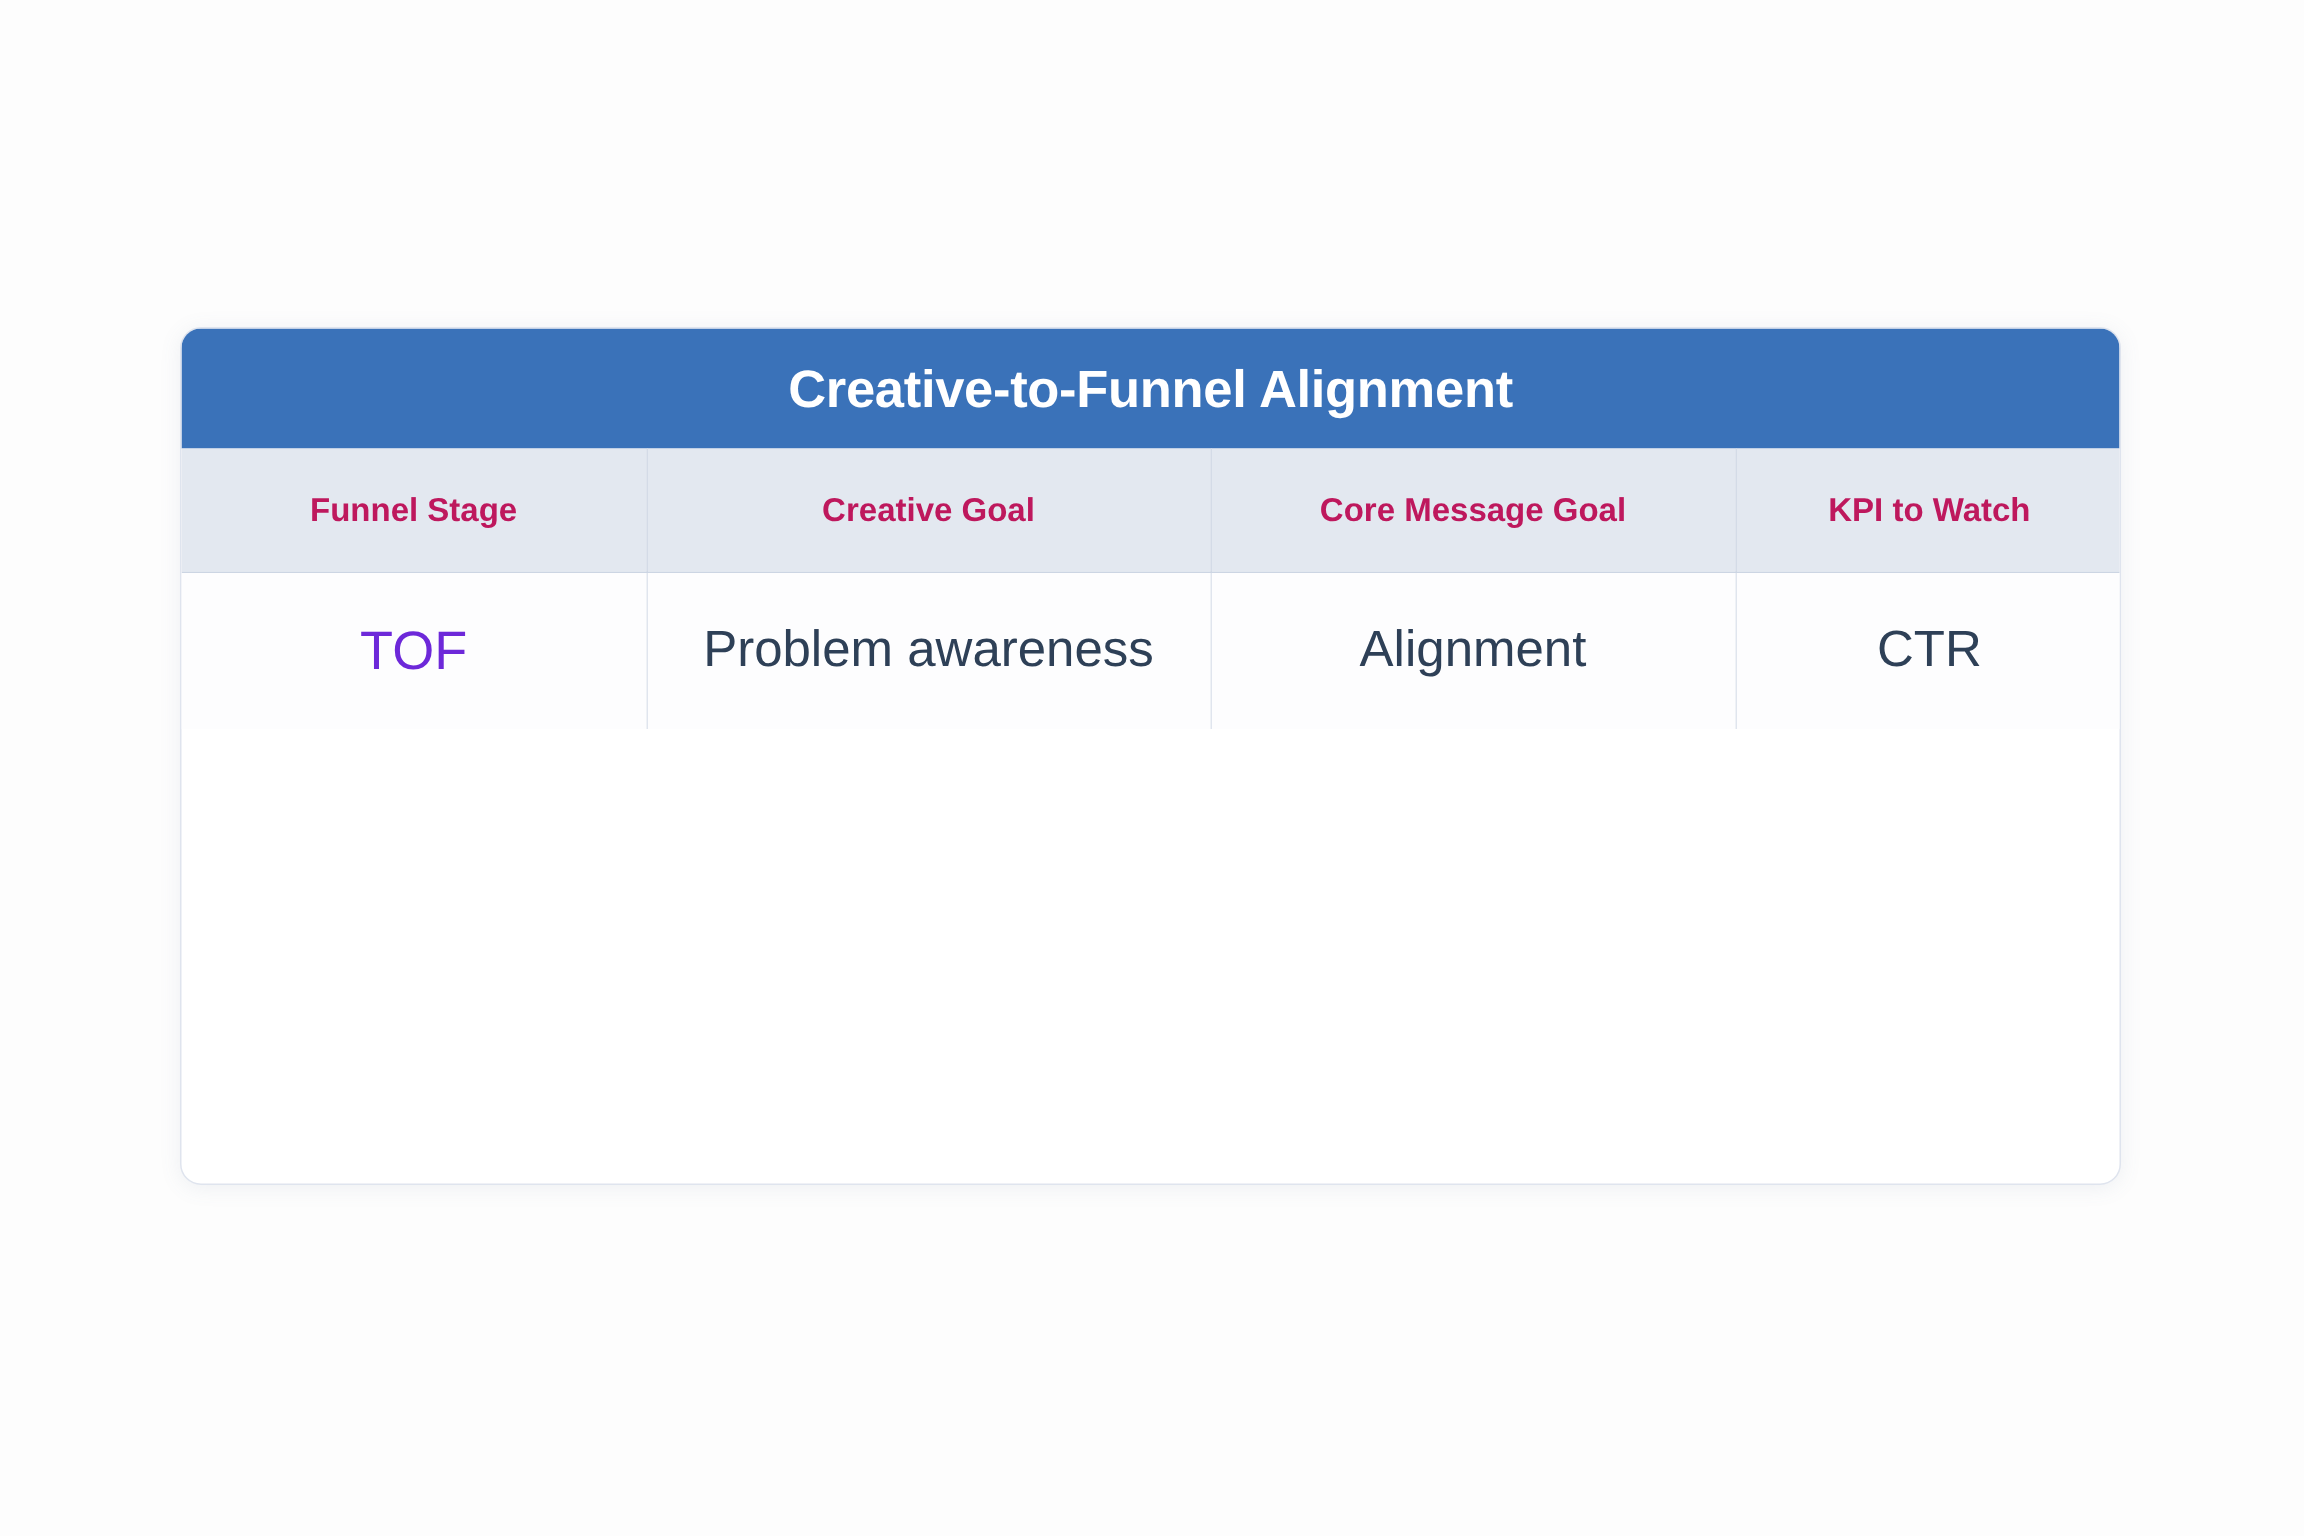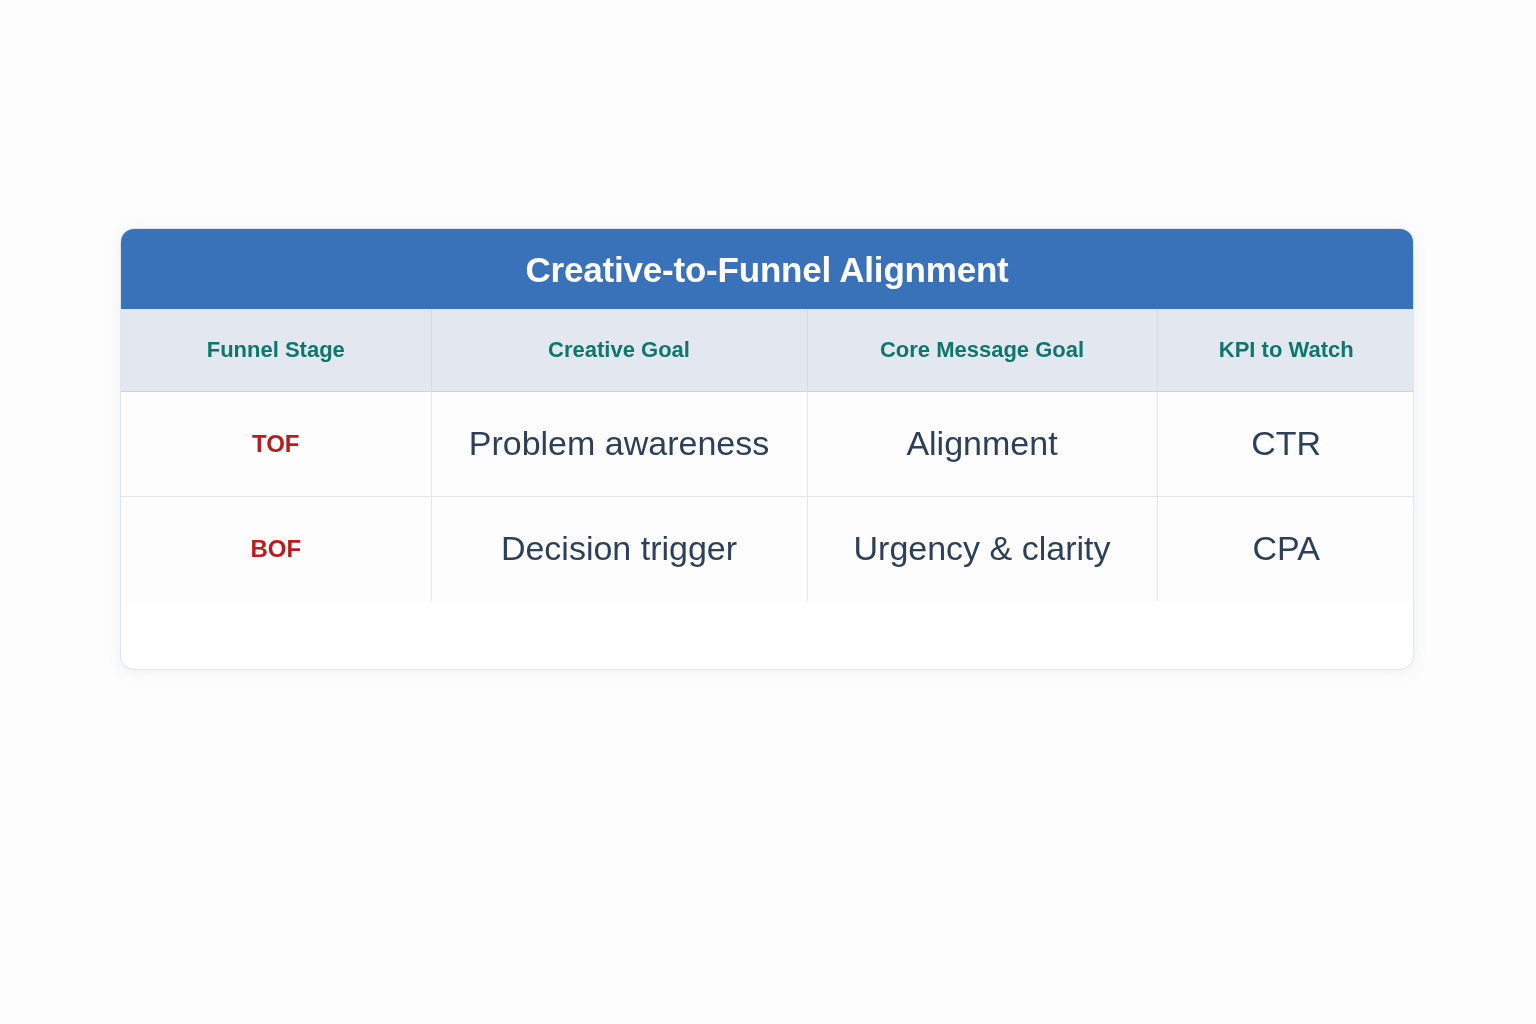--- a/index.html
+++ b/index.html
@@ -11,23 +11,23 @@
     height: 1024px;
     background: #fdfdfd;
     font-family: "Liberation Sans", sans-serif;
     overflow: hidden;
     position: relative;
   }
 
   #table-card {
     position: absolute;
     left: 120px;
-    top: 228px;
+    top: 218px;
     width: 1294px;
-    height: 442px;
+    height: 572px;
     border-radius: 14px;
     background: #ffffff;
     box-shadow: 0 2px 14px rgba(100, 115, 145, 0.10);
     overflow: hidden;
     border: 1px solid #dfe4ee;
     box-sizing: border-box;
   }
 
   #card-title-bar {
     height: 80px;
@@ -54,21 +54,21 @@
   }
 
   thead tr {
     background: #e3e8f0;
   }
 
   thead th {
     height: 82px;
     font-size: 22px;
     font-weight: bold;
-    color: #0f766e;
+    color: #be185d;
     text-align: center;
     vertical-align: middle;
     border-right: 1px solid #d4dbe7;
     border-bottom: 1px solid #ccd5e3;
     padding: 0 6px;
     white-space: nowrap;
     box-sizing: border-box;
   }
   thead th:last-child { border-right: none; }
 
@@ -83,23 +83,23 @@
     border-right: 1px solid #e0e5ee;
     border-bottom: 1px solid #e0e5ee;
     padding: 0 6px;
     white-space: nowrap;
     box-sizing: border-box;
   }
   tbody td:last-child { border-right: none; }
   tbody tr:last-child td { border-bottom: none; }
 
   tbody td.stage-cell {
-    font-weight: bold;
-    font-size: 24px;
-    color: #b91c1c;
+    font-weight: normal;
+    font-size: 36px;
+    color: #6d28d9;
   }
 
   col.c1 { width: 310px; }
   col.c2 { width: 376px; }
   col.c3 { width: 350px; }
   col.c4 { width: 258px; }
 </style>
 </head>
 <body>
 
@@ -124,22 +124,16 @@
         <th>KPI to Watch</th>
       </tr>
     </thead>
     <tbody>
       <tr>
         <td class="stage-cell">TOF</td>
         <td>Problem awareness</td>
         <td>Alignment</td>
         <td>CTR</td>
       </tr>
-      <tr>
-        <td class="stage-cell">BOF</td>
-        <td>Decision trigger</td>
-        <td>Urgency &amp; clarity</td>
-        <td>CPA</td>
-      </tr>
     </tbody>
   </table>
 
 </div>
 
 </body></html>

